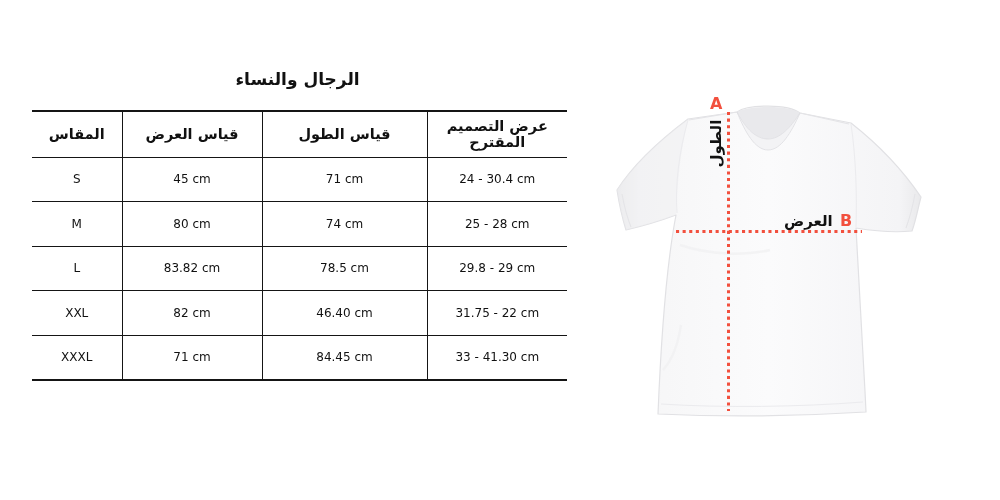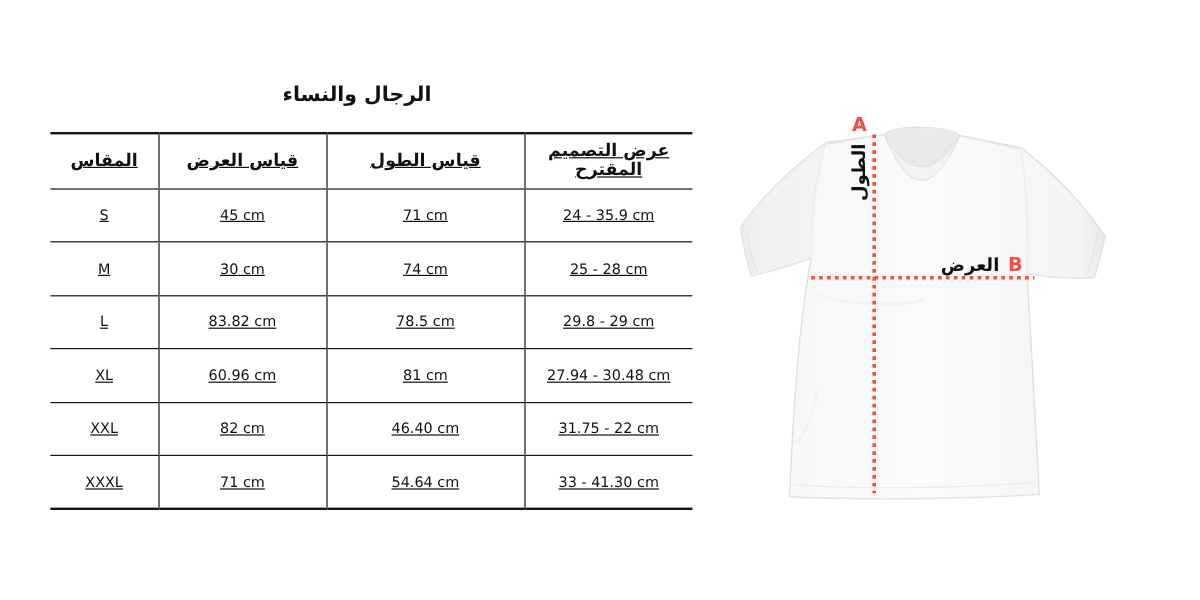--- a/index.html
+++ b/index.html
@@ -17,22 +17,22 @@
     color: var(--text);
   }
 
   
   .chart-title {
     position: absolute; left: 30px; top: 66px; width: 535px;
     text-align: center; font-size: 17px; font-weight: bold;
     line-height: 26px;
   }
   .size-table {
-    position: absolute; left: 42px; top: 110px; width: 535px;
-    border-collapse: collapse; table-layout: fixed; text-decoration: underline;
+    position: absolute; left: 32px; top: 110px; width: 535px;
+    border-collapse: collapse; table-layout: fixed;
   }
   .size-table th, .size-table td {
     text-align: center; vertical-align: middle; padding: 0;
     border-bottom: 1.5px solid var(--border-dark);
   }
   .size-table thead th {
     border-top: 2.5px solid var(--border-dark);
     font-size: 14.5px; font-weight: bold; height: 46px;
   }
   .size-table tbody td { font-size: 12px; height: 44.5px; }
@@ -80,50 +80,44 @@
         <th>قياس العرض</th>
         <th>قياس الطول</th>
         <th>عرض التصميم المقترح</th>
       </tr>
     </thead>
     <tbody>
       <tr>
         <td>S</td>
         <td>45 cm</td>
         <td>71 cm</td>
-        <td>24 - 35.9 cm</td>
+        <td>24 - 30.4 cm</td>
       </tr>
       <tr>
         <td>M</td>
-        <td>30 cm</td>
+        <td>80 cm</td>
         <td>74 cm</td>
         <td>25 - 28 cm</td>
       </tr>
       <tr>
         <td>L</td>
         <td>83.82 cm</td>
         <td>78.5 cm</td>
         <td>29.8 - 29 cm</td>
       </tr>
       <tr>
-        <td>XL</td>
-        <td>60.96 cm</td>
-        <td>81 cm</td>
-        <td>27.94 - 30.48 cm</td>
-      </tr>
-      <tr>
         <td>XXL</td>
         <td>82 cm</td>
         <td>46.40 cm</td>
         <td>31.75 - 22 cm</td>
       </tr>
       <tr>
         <td>XXXL</td>
         <td>71 cm</td>
-        <td>54.64 cm</td>
+        <td>84.45 cm</td>
         <td>33 - 41.30 cm</td>
       </tr>
     </tbody>
   </table>
 
   <svg class="shirt-svg" viewBox="590 85 360 345" aria-hidden="true">
     <defs>
       <linearGradient id="gradBody" x1="0" y1="0" x2="1" y2="0">
         <stop offset="0" stop-color="#ebebed"></stop>
         <stop offset="0.07" stop-color="#f6f6f7"></stop>

